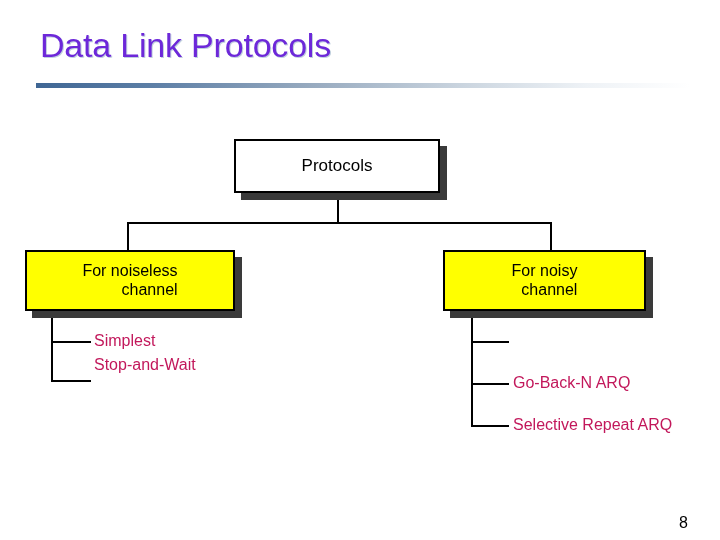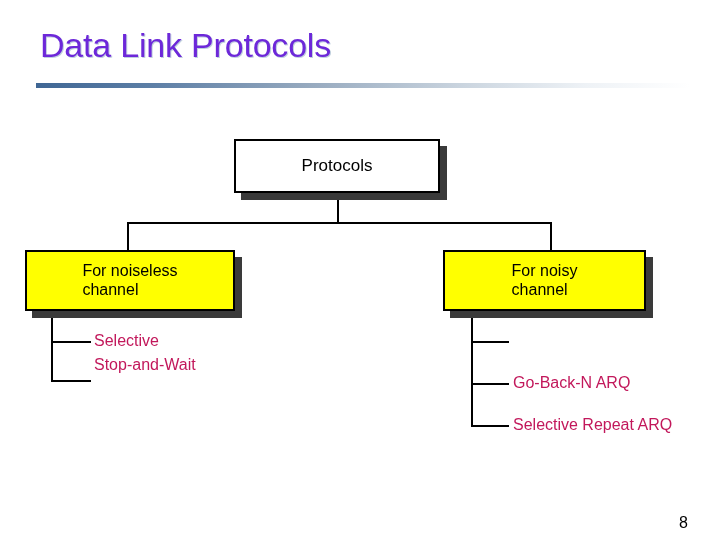--- a/index.html
+++ b/index.html
@@ -48,21 +48,21 @@
 
   
   .node-box {
     position: absolute;
     box-sizing: border-box;
     border: 2px solid #000000;
     box-shadow: 7px 7px 0 0 #3a3a3a;
     display: flex;
     align-items: center;
     justify-content: center;
-    text-align: left;
+    text-align: right;
     color: #000000;
     line-height: 1.18;
     z-index: 3;
   }
   .node-root {
     left: 234px;
     top: 139px;
     width: 206px;
     height: 54px;
     background: #ffffff;
@@ -173,21 +173,21 @@
     </span>
   </div>
 
   <div class="node-box node-branch node-right">
     <span class="node-label">
       <span>For noisy</span><br>
       <span>channel</span>
     </span>
   </div>
 
-  <div class="leaf leaf-l1">Selective</div>
+  <div class="leaf leaf-l1">Simplest</div>
   <div class="leaf leaf-l2">Stop-and-Wait</div>
 
   <div class="leaf leaf-r2">Go-Back-N ARQ</div>
   <div class="leaf leaf-r3">Selective Repeat ARQ</div>
 
 </div>
 
 <div id="page-number">8</div>
 
 </body></html>

